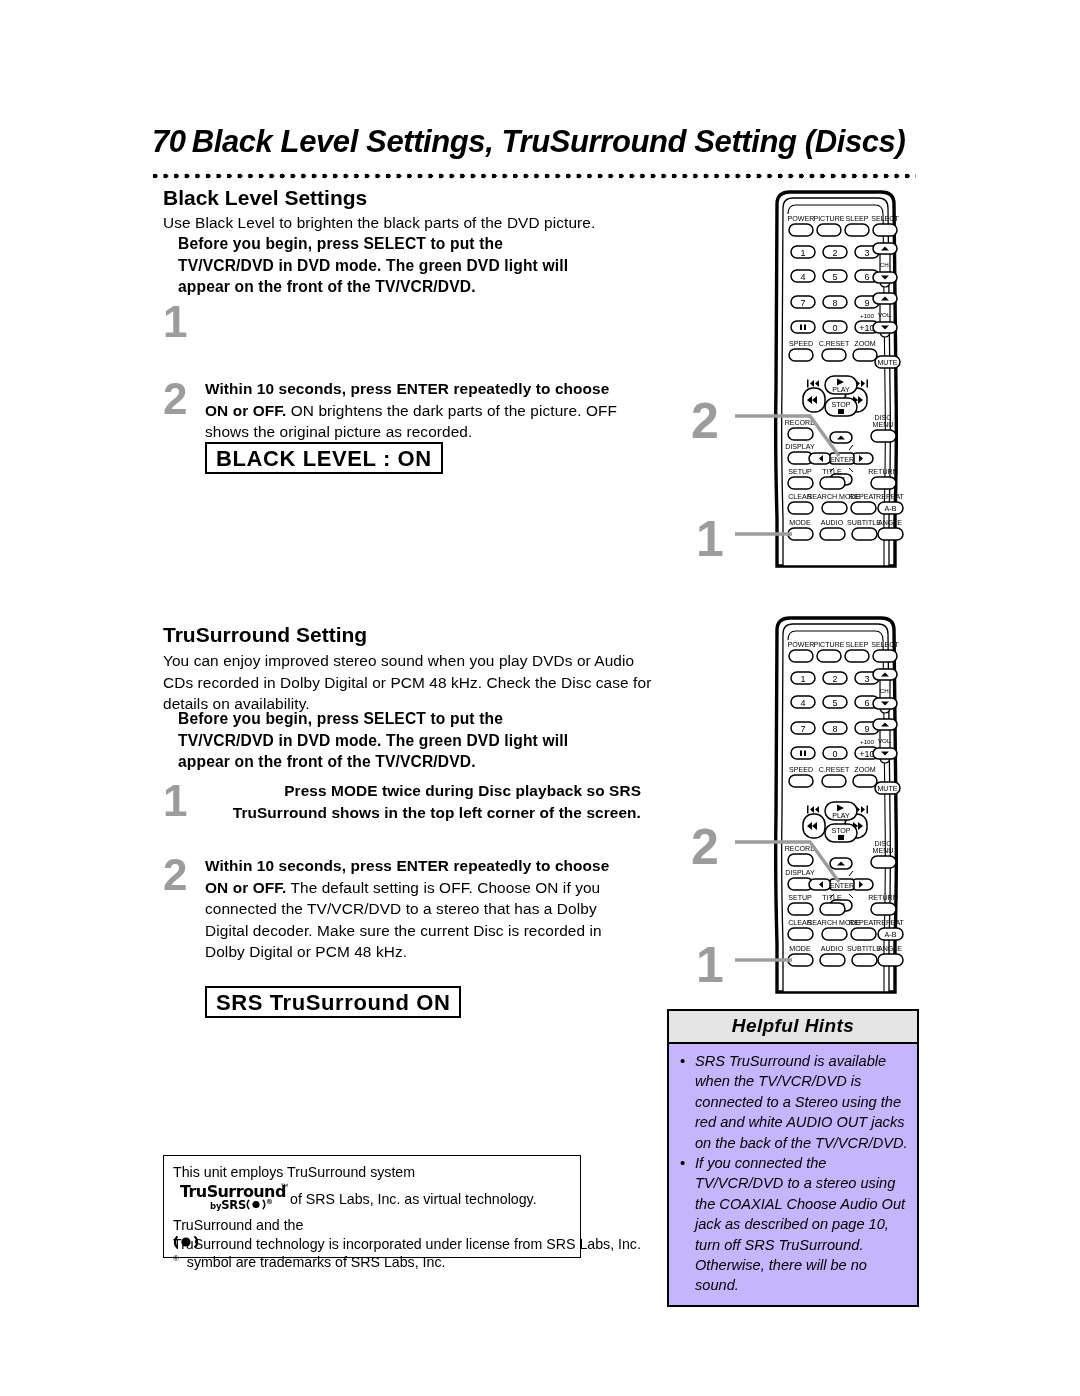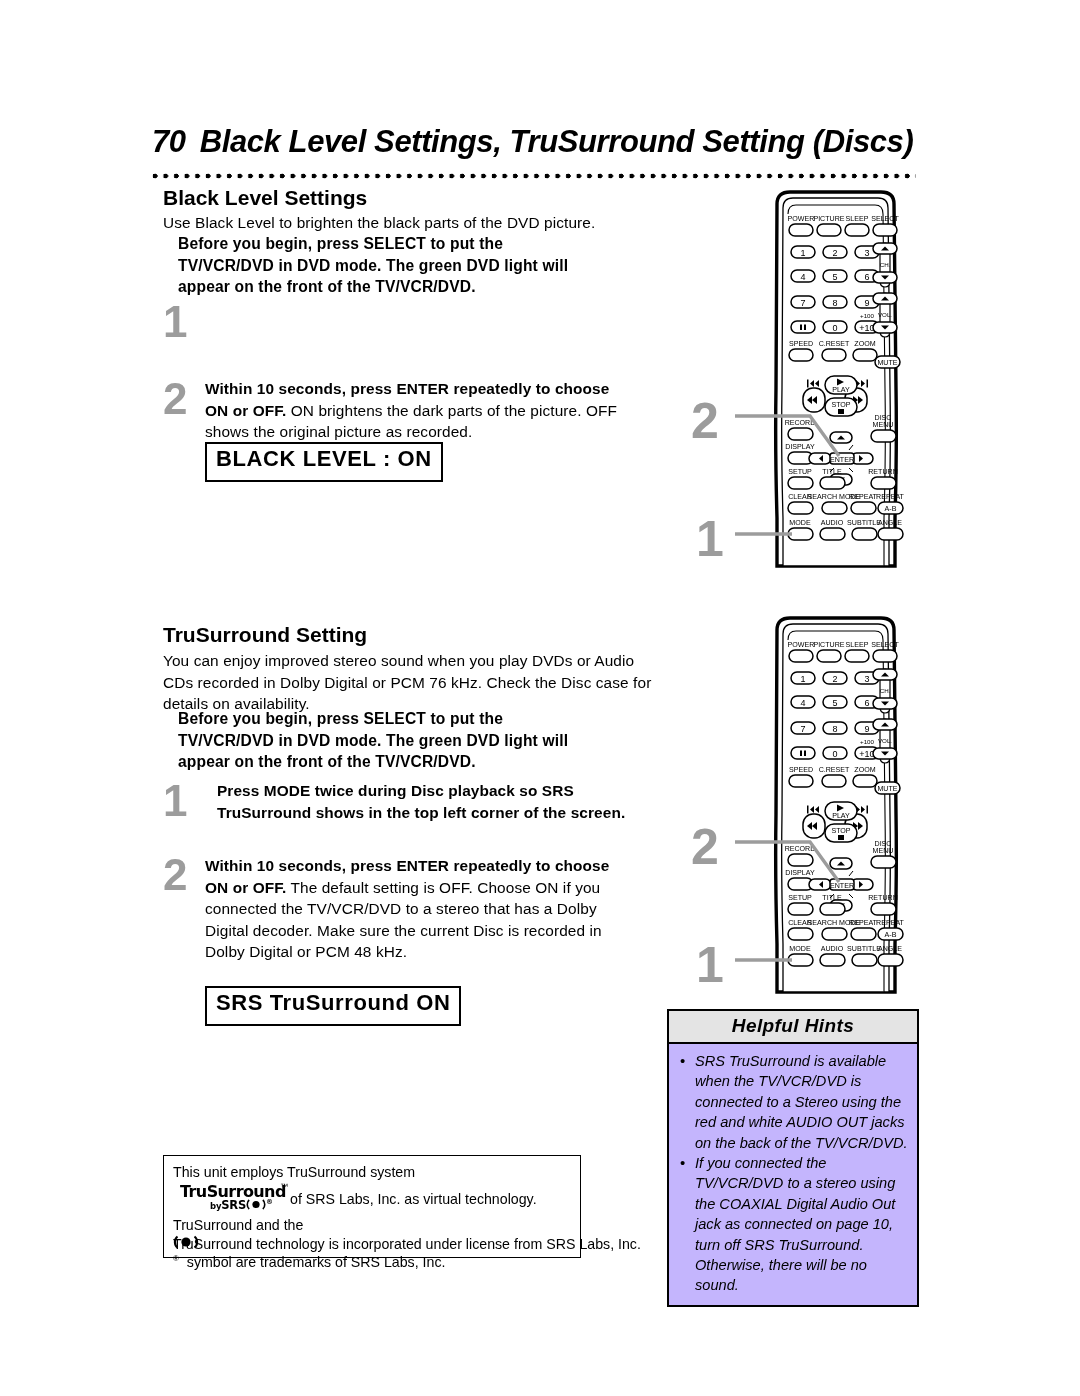--- a/index.html
+++ b/index.html
@@ -6,35 +6,35 @@
   html,body{margin:0;padding:0;background:#ffffff;}
   body{width:1080px;height:1396px;position:relative;overflow:hidden;
        font-family:"Liberation Sans", sans-serif;color:#000;}
 
   .page{position:absolute;left:0;top:0;width:1080px;height:1396px;}
 
   
   .pg-title{position:absolute;left:152px;top:124px;width:790px;height:44px;
             font-size:31px;font-weight:bold;font-style:italic;letter-spacing:-0.4px;
             white-space:nowrap;}
-  .pg-title .num{margin-right:14px;}
+  .pg-title .num{margin-right:6px;}
   .dotrule{position:absolute;left:152px;top:173px;width:764px;height:6px;
            background-image:radial-gradient(circle at 3px 3px, #000 2.3px, rgba(0,0,0,0) 2.6px);
            background-size:10.6px 6px;background-repeat:repeat-x;}
 
   
   .h2{position:absolute;font-size:21px;font-weight:bold;letter-spacing:0px;}
   .para{position:absolute;font-size:15.4px;line-height:21.5px;letter-spacing:0.1px;}
   .para.bold{font-weight:bold;font-size:15.6px;letter-spacing:0.15px;}
   .para b{font-weight:bold;}
   .stepnum{position:absolute;color:#9c9c9c;font-size:44px;font-weight:bold;
            line-height:44px;font-family:"Liberation Sans", sans-serif;}
 
   .osd{position:absolute;border:2.4px solid #000;display:inline-block;
-       padding:2px 9px 8px 9px;font-size:22px;font-weight:bold;letter-spacing:0.6px;
+       padding:2px 9px 0 9px;font-size:22px;font-weight:bold;letter-spacing:0.6px;
        background:#fff;white-space:nowrap;}
 
   
   .hints{position:absolute;left:667px;top:1009px;width:252px;
          border:2.6px solid #000;background:#c4b5fd;box-sizing:border-box;}
   .hints-hd{border-bottom:2.6px solid #000;background:#e4e4e4;text-align:center;
             font-size:19px;font-weight:bold;font-style:italic;padding:4px 0 5px 0;
             letter-spacing:0.4px;}
   .hints-body{padding:7px 8px 9px 8px;}
   .hint{display:flex;font-style:italic;font-size:14.6px;line-height:20.4px;}
@@ -90,46 +90,46 @@
 
   <div class="stepnum" style="left:163px;top:377px;">2</div>
   <div class="para" style="left:205px;top:378px;width:430px;">
     <b>Within 10 seconds, press ENTER repeatedly to choose ON or OFF.</b><span> ON brightens the dark parts of the picture. OFF shows the original picture as recorded.</span>
   </div>
 
   <div class="osd" style="left:205px;top:442px;">BLACK LEVEL : ON</div>
 
   <div class="h2" style="left:163px;top:623px;">TruSurround Setting</div>
 
-  <div class="para" style="left:163px;top:650px;width:500px;">You can enjoy improved stereo sound when you play DVDs or Audio CDs recorded in Dolby Digital or PCM 76 kHz. Check the Disc case for details on availability.</div>
+  <div class="para" style="left:163px;top:650px;width:500px;">You can enjoy improved stereo sound when you play DVDs or Audio CDs recorded in Dolby Digital or PCM 48 kHz. Check the Disc case for details on availability.</div>
 
   <div class="para bold" style="left:178px;top:708px;width:420px;">Before you begin, press SELECT to put the TV/VCR/DVD in DVD mode. The green DVD light will appear on the front of the TV/VCR/DVD.</div>
 
   <div class="stepnum" style="left:163px;top:779px;">1</div>
-  <div class="para" style="left:217px;top:780px;width:435px;">
+  <div class="para" style="left:206px;top:780px;width:435px;text-align:right;">
     <b>Press MODE twice during Disc playback so SRS TruSurround shows in the top left corner of the screen.</b><span></span>
   </div>
 
   <div class="stepnum" style="left:163px;top:853px;">2</div>
   <div class="para" style="left:205px;top:855px;width:425px;">
     <b>Within 10 seconds, press ENTER repeatedly to choose ON or OFF.</b><span> The default setting is OFF. Choose ON if you connected the TV/VCR/DVD to a stereo that has a Dolby Digital decoder. Make sure the current Disc is recorded in Dolby Digital or PCM 48 kHz.</span>
   </div>
 
   <div class="osd" style="left:205px;top:986px;">SRS TruSurround ON</div>
 
   <div class="hints">
     <div class="hints-hd">Helpful Hints</div>
     <div class="hints-body">
       <div class="hint">
         <span class="bullet">•</span>
         <span class="txt">SRS TruSurround is available when the TV/VCR/DVD is connected to a Stereo using the red and white AUDIO OUT jacks on the back of the TV/VCR/DVD.</span>
       </div>
       <div class="hint">
         <span class="bullet">•</span>
-        <span class="txt">If you connected the TV/VCR/DVD to a stereo using the COAXIAL Digital Audio Out jack as connected on page 10, turn off SRS TruSurround. Otherwise, there will be no sound.</span>
+        <span class="txt">If you connected the TV/VCR/DVD to a stereo using the COAXIAL Choose Audio Out jack as described on page 10, turn off SRS TruSurround. Otherwise, there will be no sound.</span>
       </div>
     </div>
   </div>
 
   <div class="tmbox"></div>
   <div class="tm-line" style="left:173px;top:1163px;">This unit employs TruSurround system</div>
 
   <div class="tmlogo" style="left:180px;top:1182px;">
     <span class="t1">TruSurround</span>
     <span class="tm">™</span>

